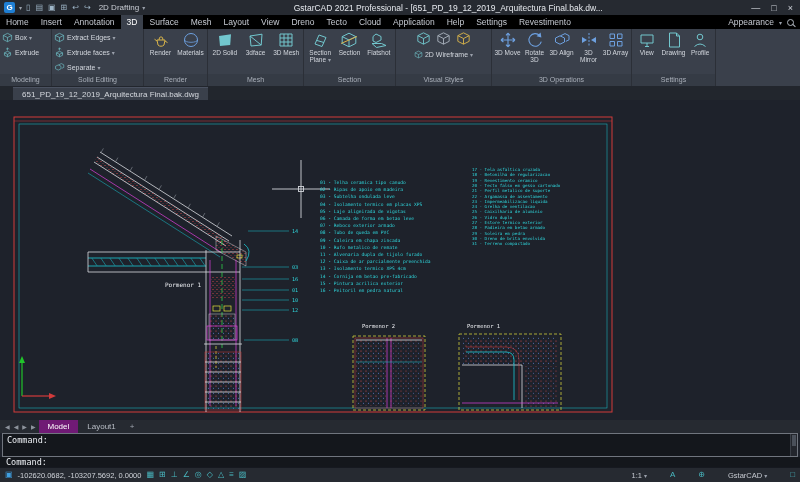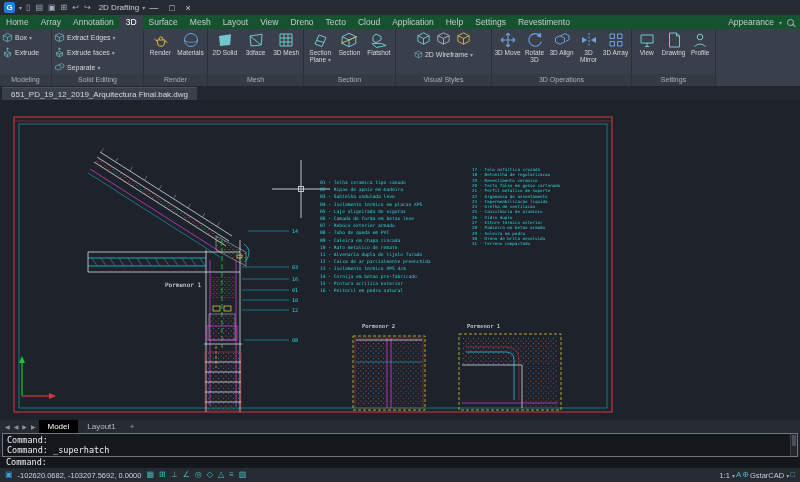--- a/index.html
+++ b/index.html
@@ -6,21 +6,21 @@
 html,body{width:800px;height:482px;overflow:hidden;background:#1e222b;font-family:"Liberation Sans",sans-serif;}
 
 .titlebar{height:15px;background:#262a31;display:flex;align-items:center;color:#d8dbe1;font-size:9px;padding:0 4px;gap:4px;}
 .logo{width:11px;height:11px;background:#1f7fd4;border-radius:2px;color:#fff;font-size:8px;font-weight:bold;display:flex;align-items:center;justify-content:center;flex:0 0 auto;}
 .qat{display:flex;gap:5px;color:#9fb6c8;font-size:8px;align-items:center;}
 .workspace{display:flex;gap:3px;color:#c9cdd4;font-size:8px;margin-left:4px;align-items:center;white-space:nowrap;}
 .dd{font-size:6px;color:#9aa0ab;}
 .title-text{flex:1;text-align:center;font-size:8.5px;color:#e6e9ee;white-space:nowrap;overflow:hidden;}
 .win-controls{display:flex;gap:11px;font-size:9px;color:#cfd3da;padding-right:3px;}
 
-.menubar{height:14px;background:#14532d;display:flex;align-items:stretch;font-size:8.5px;color:#c6cad2;gap:42px;}
+.menubar{height:14px;background:#000000;display:flex;align-items:stretch;font-size:8.5px;color:#c6cad2;gap:42px;}
 .menu-item{padding:0 6px;display:flex;align-items:center;cursor:default;}
 .menu-item.active{background:#3a404b;color:#ffffff;}
 .menubar-right{margin-left:auto;display:flex;align-items:center;gap:5px;padding-right:6px;}
 .mag{width:7px;height:7px;border:1px solid #aeb4bd;border-radius:50%;position:relative;display:inline-block;}
 .mag::after{content:"";position:absolute;width:4px;height:1px;background:#aeb4bd;transform:rotate(45deg);right:-3px;bottom:-1px;}
 
 .ribbon{height:57px;background:#3a404b;display:flex;}
 .rgroup{display:flex;flex-direction:column;border-right:1px solid #2b2f37;flex:0 0 auto;}
 .rbody{flex:1;display:flex;align-items:flex-start;justify-content:center;padding:2px 2px 0 2px;gap:1px;}
 .rbody.col{flex-direction:column;justify-content:flex-start;align-items:flex-start;gap:2px;}
@@ -30,21 +30,21 @@
 .ic{width:18px;height:18px;display:inline-block;color:#72c7ce;}
 .ic svg{width:100%;height:100%;display:block;}
 .ic.small{width:11px;height:11px;}
 .ic.tiny{width:9px;height:9px;}
 .rowbtn{display:flex;align-items:center;gap:2px;font-size:7px;color:#d3d7de;height:13px;cursor:default;white-space:nowrap;}
 .c-teal{color:#72c7ce;}.c-blue{color:#6da0e0;}.c-yellow{color:#d8b44a;}.c-grey{color:#aab2bd;}
 .vs-cubes{display:flex;gap:5px;align-self:center;}
 .vs-cubes .ic{width:15px;height:15px;}
 .rfiller{flex:1;}
 
-.doctabs{height:14px;background:#22262d;display:flex;align-items:flex-end;padding-left:2px;}
+.doctabs{height:14px;background:#22262d;display:flex;align-items:flex-end;padding-left:13px;}
 .doctab{height:13px;background:#3a404b;color:#d5d8de;font-size:8px;display:flex;align-items:center;padding:0 9px;border-top:1px solid #4a5160;white-space:nowrap;}
 
 .canvas{height:320px;position:relative;background:#1e222b;}
 #cad{display:block;width:800px;height:320px;}
 .ln-red{stroke:#d23b3b;fill:none;stroke-width:1;}
 .ln-cyan{stroke:#19c9d4;fill:none;stroke-width:.8;}
 .ln-white{stroke:#d9dce1;fill:none;stroke-width:.8;}
 .ln-grey{stroke:#8d939c;fill:none;stroke-width:.6;}
 .ln-mag{stroke:#e040e0;fill:none;stroke-width:.7;}
 .ln-yel{stroke:#e6e23c;fill:none;stroke-width:.7;}
@@ -52,35 +52,35 @@
 .ln-green{stroke:#2fd04a;fill:none;stroke-width:.8;stroke-dasharray:5 3;}
 .ln-xhair{stroke:#d4d7dc;fill:none;stroke-width:.9;}
 .thin{stroke-width:.5;}
 #cad text{font-family:"DejaVu Sans Mono",monospace;}
 .t-cyan{fill:#2fd6dc;}
 .t-white{fill:#e8eaee;}
 
 .laytabs{height:13px;background:#262a31;display:flex;align-items:center;font-size:8px;color:#b8bdc5;gap:1px;padding-left:3px;}
 .laynav{color:#8d939c;font-size:6px;padding:0 2px;}
 .laytab{padding:0 9px;height:13px;display:flex;align-items:center;}
-.laytab.active{background:#000000;color:#ffffff;}
+.laytab.active{background:#701a75;color:#ffffff;}
 .laytab.add{padding:0 5px;color:#9fa5ae;}
 
 .cmdbox{height:24px;margin:0 2px;border:1px solid #70757e;background:#14171c;color:#eceff3;font-family:"DejaVu Sans Mono",monospace;font-size:8.5px;padding:1px 4px;position:relative;}
 .cmdline{height:10px;line-height:10px;white-space:pre;}
 .cmd-scroll{position:absolute;right:0;top:0;width:7px;height:100%;background:#23262d;border-left:1px solid #3a3f47;}
 .cmd-thumb{margin:1px;height:11px;background:#4a505a;}
 .cmdprompt{height:10px;line-height:10px;font-family:"DejaVu Sans Mono",monospace;font-size:8.5px;color:#eceff3;padding:0 6px;background:#14171c;}
 
 .statusbar{height:15px;background:#262a31;border-top:1px solid #161920;display:flex;align-items:center;font-size:7.5px;color:#c6cad1;gap:5px;padding:0 5px;}
 .sicon{color:#49b8c0;font-size:8px;line-height:1;cursor:default;}
 .sicon.blue{color:#3f9fe0;}
 .coords{color:#cfd3d9;white-space:nowrap;}
 #status-icons{display:flex;gap:5px;align-items:center;}
-.sb-right{margin-left:auto;display:flex;align-items:center;gap:1px;}
+.sb-right{margin-left:auto;display:flex;align-items:center;gap:23px;}
 .sb-brand{color:#c6cad1;display:flex;align-items:center;gap:2px;}
 </style>
 </head>
 <body>
 
 <svg width="0" height="0" style="position:absolute" aria-hidden="true">
 <defs>
 <g id="sym-cube">
         <path d="M9 2.2 L15.8 5.6 L15.8 12.4 L9 15.8 L2.2 12.4 L2.2 5.6 Z M2.2 5.6 L9 9 L15.8 5.6 M9 9 L9 15.8" fill="none" stroke="currentColor" stroke-width="1.1"></path>
       </g>
@@ -151,31 +151,32 @@
       <span>▤</span>
       <span>▣</span>
       <span>⊞</span>
       <span>↩</span>
       <span>↪</span>
     </span>
   <span class="workspace">
     <span>2D Drafting</span>
     <span class="dd">▾</span>
   </span>
+  <span class="title-text">GstarCAD 2021 Professional - [651_PD_19_12_2019_Arquitectura Final.bak.dw...</span>
   <span class="win-controls">
     <span>—</span>
     <span>□</span>
     <span>×</span>
   </span>
 </div>
 
 <div class="menubar">
   <div id="menu-items" style="display:flex">
       <span class="menu-item">Home</span>
-      <span class="menu-item">Array</span>
+      <span class="menu-item">Insert</span>
       <span class="menu-item">Annotation</span>
       <span class="menu-item active">3D</span>
       <span class="menu-item">Surface</span>
       <span class="menu-item">Mesh</span>
       <span class="menu-item">Layout</span>
       <span class="menu-item">View</span>
       <span class="menu-item">Dreno</span>
       <span class="menu-item">Tecto</span>
       <span class="menu-item">Cloud</span>
       <span class="menu-item">Application</span>
@@ -623,21 +624,20 @@
   <span id="layout-tab-list" style="display:flex">
       <span class="laytab active">Model</span>
       <span class="laytab">Layout1</span>
       <span class="laytab add">+</span>
     </span>
 </div>
 
 <div class="cmdbox">
   <div id="cmd-history">
       <div class="cmdline">Command:</div>
-      <div class="cmdline">Command: _superhatch</div>
     </div>
   <div class="cmd-scroll">
       <div class="cmd-thumb"></div>
     </div>
 </div>
 <div class="cmdprompt">Command:</div>
 
 <div class="statusbar">
   <span class="sicon blue">▣</span>
   <span class="coords">-102620.0682, -103207.5692, 0.0000</span>

